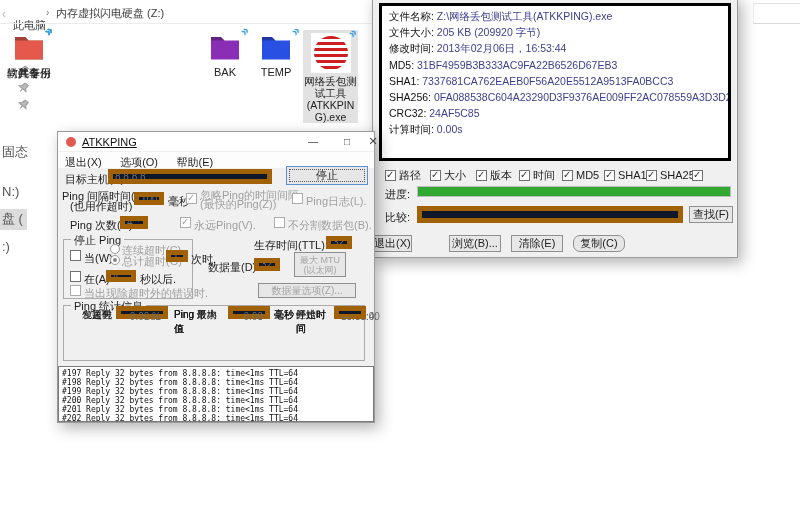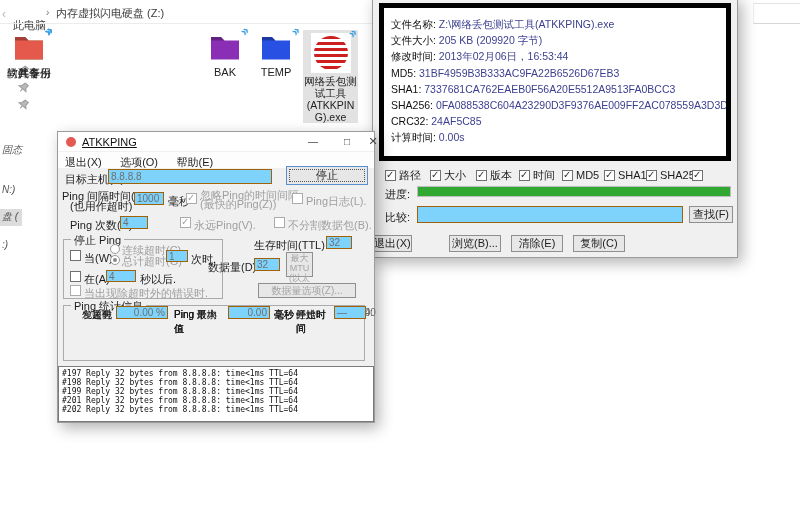--- a/index.html
+++ b/index.html
@@ -7,21 +7,21 @@
   body { font-family:"Liberation Sans","DejaVu Sans",sans-serif; background:#fff; position:relative; }
   .abs { position:absolute; }
 
   
   #explorer { position:absolute; inset:0; background:#fff; }
   .crumb { font-size:11px; color:#3c3c3c; }
   .crumb-sep { font-size:10px; color:#777; }
   .hdr-line { position:absolute; left:0; top:23px; width:372px; border-bottom:1px solid #ececec; }
   .back-chev { position:absolute; left:2px; top:7px; width:7px; height:11px; color:#b9b9b9; font-size:12px; }
   .pin { position:absolute; width:11px; height:11px; }
-  .nav-frag { position:absolute; font-size:10px; color:#555; white-space:nowrap;font-style:italic; }
+  .nav-frag { position:absolute; font-size:13px; color:#555; white-space:nowrap; }
   .nav-frag.hl { background:#dcdcdc; padding:1px 4px 2px 2px; }
   .tr-lines { position:absolute; left:753px; top:3px; width:47px; height:21px;
               border-top:1px solid #e3e3e3; border-bottom:1px solid #d8d8d8; border-left:1px solid #efefef; }
 
   .fitem { position:absolute; top:33px; width:58px; text-align:center; }
   .fitem:nth-of-type(1){ left:25px; } .fitem:nth-of-type(2){ left:83px; }
   .fitem:nth-of-type(3){ left:137px; } .fitem:nth-of-type(4){ left:196px; }
   .fitem:nth-of-type(5){ left:247px; }
   .ficon-wrap { position:relative; width:32px; height:27px; margin:0 auto; }
   .flabel { font-size:11px; color:#222; margin-top:6px; white-space:nowrap; }
@@ -32,21 +32,21 @@
   .ball { position:absolute; left:3px; top:3px; width:34px; height:34px; border-radius:50%;
           background:repeating-linear-gradient(180deg,#cd1f1f 0 3px,#fff 3px 6px); }
   .exe-line { font-size:10.5px; color:#222; line-height:12px; }
 
   
   .win { position:absolute; background:#f0f0f0; border:1px solid #9b9b9b; box-shadow:4px 5px 14px rgba(0,0,0,.30); }
   .fs10 { font-size:10px; }
   .dis { color:#9f9f9f; }
   .lbl { position:absolute; font-size:11px; color:#1c1c1c; white-space:nowrap; }
   .lbl.dis { color:#9f9f9f; }
-  .fld { position:absolute; background:#7dd3fc; border:1px solid #a16207; font-size:10px; color:#6f6f6f;
+  .fld { position:absolute; background:#0f172a; border:5px solid #a16207; font-size:10px; color:#6f6f6f;
          font-family:"Liberation Sans",sans-serif; padding:0 2px; }
   input.fld { outline:none; }
   .btn { position:absolute; background:#e7e7e7; border:1px solid #8f8f8f; font-size:11px; color:#222;
          text-align:center; font-family:"Liberation Sans",sans-serif; cursor:default; }
   .btn.dis { color:#a5a5a5; }
   .btn.focusd { outline:1px dotted #555; outline-offset:-4px; border-color:#5a8fd0; }
   .cb { position:absolute; width:11px; height:11px; background:#fff; border:1px solid #707070; }
   .cb.dis { border-color:#ababab; }
   .cb.checked::after { content:"✓"; position:absolute; left:0px; top:-2px; font-size:10px; font-weight:bold; color:#333; }
   .cb.dis.checked::after { color:#a5a5a5; }
@@ -71,35 +71,35 @@
   .s-u  { position:absolute; left:204px; top:2px; font-size:10px; color:#1c1c1c; }
   .s-l3 { position:absolute; left:226px; top:2px; width:38px; font-size:10px; color:#1c1c1c; }
   .s-f3 { position:absolute; left:264px; top:0; width:32px; height:13px; }
   .log-box { position:absolute; left:0px; top:234px; width:316px; height:56px; background:#fff;
              border:1px solid #7a7a7a; padding:2px 3px; overflow:hidden; }
   .log-line { font-family:"DejaVu Sans Mono","Liberation Mono",monospace; font-size:8px; line-height:9px; color:#111; white-space:pre; }
 
   
   #hash-win { left:372px; top:-4px; width:366px; height:262px; z-index:5; }
   .info-panel { position:absolute; left:6px; top:6px; width:352px; height:158px; background:#fff;
-                border:5px solid #000000; padding:8px 7px; overflow:hidden; }
+                border:3px solid #000000; padding:2px 7px; overflow:hidden; }
   .info-line { font-size:10.5px; line-height:16.2px; white-space:nowrap; }
   .info-line .lab { color:#111; }
   .info-line .val { }
   .hcb { position:absolute; top:168px; height:13px; }
   .hcb .cb { position:relative; display:inline-block; vertical-align:-2px; }
   .hcb .hcb-lab { font-size:11px; color:#1c1c1c; margin-left:3px; }
   .hcb:nth-of-type(1){left:12px;} .hcb:nth-of-type(2){left:57px;} .hcb:nth-of-type(3){left:103px;}
   .hcb:nth-of-type(4){left:146px;} .hcb:nth-of-type(5){left:189px;} .hcb:nth-of-type(6){left:231px;}
   .hcb:nth-of-type(7){left:273px;} .hcb:nth-of-type(8){left:319px;}
   .progress-track { position:absolute; left:44px; top:189px; width:314px; height:11px; background:#fff; border:1px solid #bdbdbd; }
   .progress-fill { width:100%; height:100%; }
   .hbtn-l { top:238px; height:17px; }
   .hbtn-l:nth-of-type(1){left:6px;width:58px;} .hbtn-l:nth-of-type(2){left:76px;width:52px;}
-  .hbtn-l:nth-of-type(3){left:138px;width:52px;} .hbtn-l:nth-of-type(4){left:200px;width:52px;}
+  .hbtn-l:nth-of-type(3){left:138px;width:52px;} .hbtn-l:nth-of-type(4){left:200px;width:52px;border-radius:7px;}
   .hbtn-r { top:238px; height:17px; }
   .hbtn-r:nth-of-type(1){left:266px;width:46px;} .hbtn-r:nth-of-type(2){left:318px;width:42px;}
 
   .pin svg, .ficon-wrap svg { display:block; }
 </style>
 </head>
 <body>
 
 <div id="explorer">
   <div class="back-chev">‹</div>
@@ -352,21 +352,21 @@
   <span class="cb dis" style="left:234px;top:61px;"></span>
   <span class="lbl dis fs10" style="left:248px;top:62px;">Ping日志(L).</span>
 
   <span class="lbl" style="left:12px;top:86px;">Ping 次数(N):</span>
   <input class="fld" style="left: 62px; top: 84px; width: 28px; height: 13px;" value="4">
   <span class="cb dis checked" style="left:122px;top:85px;"></span>
   <span class="lbl dis fs10" style="left:136px;top:86px;">永远Ping(V).</span>
   <span class="cb dis" style="left:216px;top:85px;"></span>
   <span class="lbl dis fs10" style="left:230px;top:86px;">不分割数据包(B).</span>
 
-  <div class="grp" style="left:5px;top:107px;width:160px;height:60px;">
+  <div class="grp" style="left:5px;top:107px;width:130px;height:60px;">
     <span class="grp-title">停止 Ping</span>
     <span class="cb" style="left:6px;top:10px;"></span>
     <span class="lbl fs10" style="left:20px;top:11px;">当(W)</span>
     <span class="radio dis" style="left:46px;top:4px;"></span>
     <span class="lbl dis fs10" style="left:58px;top:3px;">连续超时(C)</span>
     <span class="radio checked" style="left:46px;top:15px;"></span>
     <span class="lbl dis fs10" style="left:58px;top:14px;">总计超时(G)</span>
     <input class="fld" style="left: 102px; top: 10px; width: 22px; height: 12px;" value="1">
     <span class="lbl fs10" style="left:127px;top:12px;">次时.</span>
     <span class="cb" style="left:6px;top:31px;"></span>
@@ -374,21 +374,21 @@
     <input class="fld" style="left: 42px; top: 30px; width: 30px; height: 12px;" value="4">
     <span class="lbl fs10" style="left:76px;top:32px;">秒以后.</span>
     <span class="cb dis" style="left:6px;top:45px;"></span>
     <span class="lbl dis fs10" style="left:20px;top:46px;">当出现除超时外的错误时.</span>
   </div>
 
   <span class="lbl" style="left:196px;top:106px;">生存时间(TTL):</span>
   <input class="fld" style="left: 268px; top: 104px; width: 26px; height: 13px;" value="32">
   <span class="lbl" style="left:150px;top:128px;">数据量(D):</span>
   <input class="fld" style="left: 196px; top: 126px; width: 26px; height: 13px;" value="32">
-  <button class="btn dis" style="left:228px;top:120px;width:27px;height:25px;font-size:9px;line-height:10px;">
+  <button class="btn dis" style="left:236px;top:120px;width:52px;height:25px;font-size:9px;line-height:10px;">
     <div>最大 MTU</div>
     <div>(以太网)</div>
   </button>
   <button class="btn dis" style="left:200px;top:151px;width:98px;height:15px;font-size:10px;">数据量选项(Z)...</button>
 
   <div class="grp" style="left:5px;top:173px;width:302px;height:56px;">
     <span class="grp-title">Ping 统计信息</span>
 
       <div class="stat-row">
         <span class="s-l1">发送包</span>
@@ -423,19 +423,20 @@
   </div>
 
   <div class="log-box">
 
       <div class="log-line">#197 Reply 32 bytes from 8.8.8.8: time&lt;1ms TTL=64</div>
 
       <div class="log-line">#198 Reply 32 bytes from 8.8.8.8: time&lt;1ms TTL=64</div>
 
       <div class="log-line">#199 Reply 32 bytes from 8.8.8.8: time&lt;1ms TTL=64</div>
 
+      <div class="log-line">#200 Reply 32 bytes from 8.8.8.8: time&lt;1ms TTL=64</div>
 
       <div class="log-line">#201 Reply 32 bytes from 8.8.8.8: time&lt;1ms TTL=64</div>
 
       <div class="log-line">#202 Reply 32 bytes from 8.8.8.8: time&lt;1ms TTL=64</div>
 
   </div>
 </div>
 
 </body></html>

